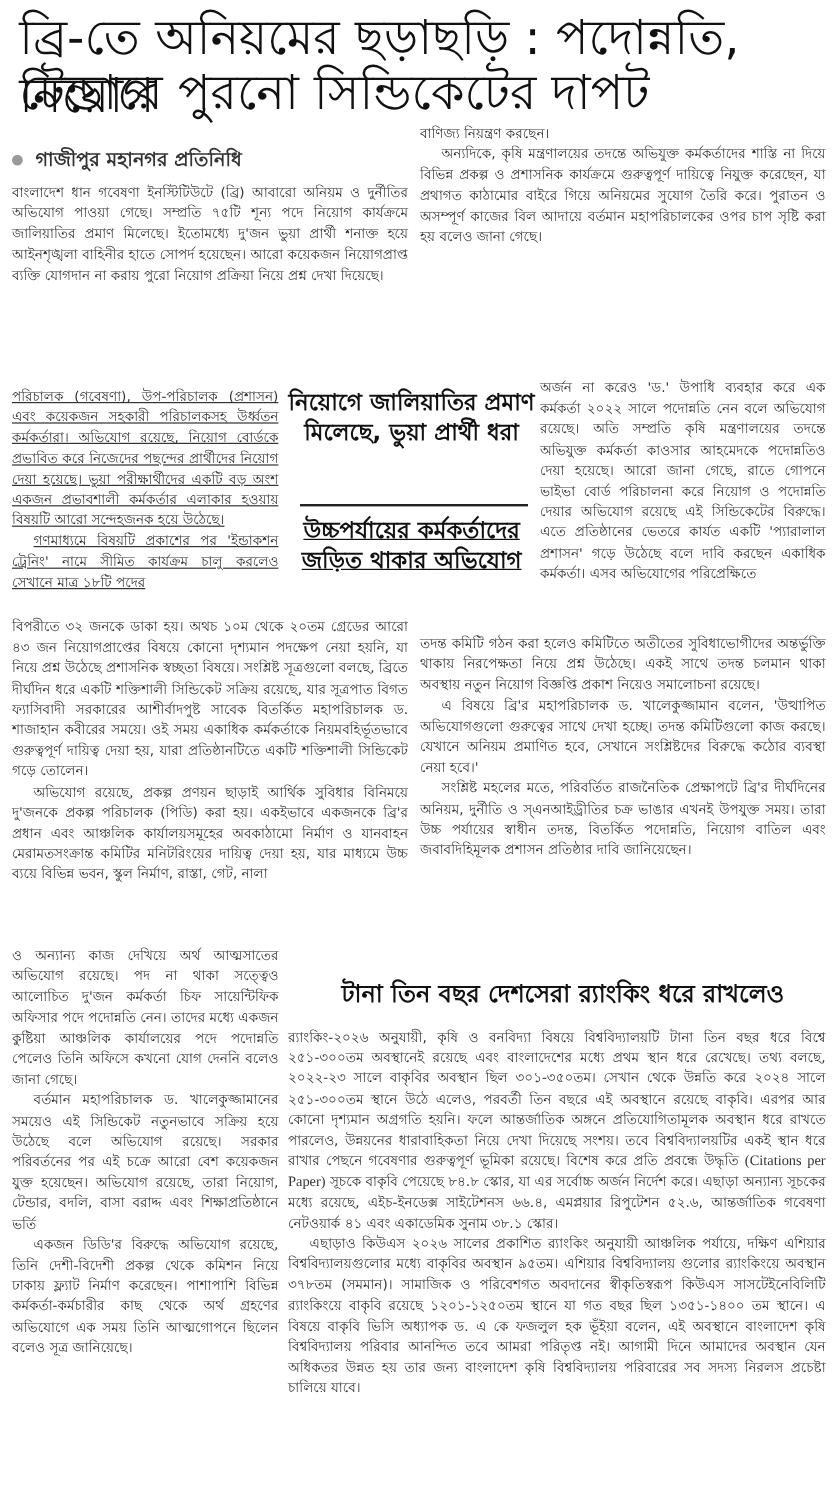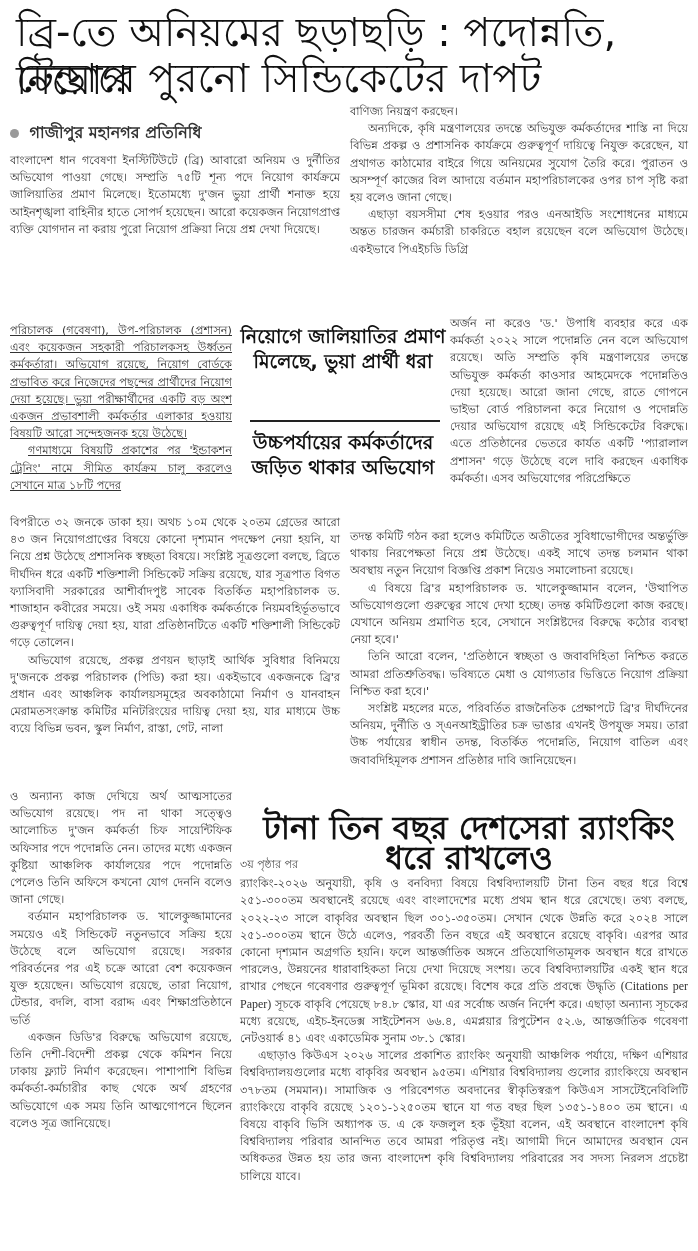--- a/index.html
+++ b/index.html
@@ -19,22 +19,22 @@
   .col1c { left:10px; top:460px; width:330px; }
   .col1d { left:10px; top:880px; width:222px; }
   .col2a { left:350px; top:103px; width:338px; }
   .col2c { left:450px; top:320px; width:238px; }
   .col2d { left:350px; top:528px; width:338px; }
   .col3 { left:240px; top:856px; width:448px; }
   .pull { position:absolute; left:240px; width:206px; text-align:center; color:#111; font-weight:bold;
           font-size:19px; line-height:25px; }
   .pull1 { top:324px; }
   .pull-rule { position:absolute; left:250px; top:420px; width:190px; height:2px; background:#222; }
-  .pull2 { top:430px; }
-  .sub-headline { position:absolute; left:240px; top:813px; width:458px; text-align:center; font-size:32px;
+  .pull2 { top:430px;text-decoration:underline; }
+  .sub-headline { position:absolute; left:240px; top:813px; width:458px; text-align:center; font-size:20px;
                   line-height:30px; font-weight:bold; color:#111; }
   .cont { font-size:11px; color:#444; margin-bottom:2px; }
   .en { font-family:"Liberation Serif", serif; font-size:12px; }
 </style>
 </head>
 <body>
 
 <h1 class="headline h1">ব্রি-তে অনিয়মের ছড়াছড়ি : পদোন্নতি, নিয়োগ</h1>
 <h1 class="headline h2">টেন্ডারে পুরনো সিন্ডিকেটের দাপট</h1>
 
@@ -56,35 +56,32 @@
 </div>
 <div class="col col1d" style="top:788px;">
   <p>ও অন্যান্য কাজ দেখিয়ে অর্থ আত্মসাতের অভিযোগ রয়েছে। পদ না থাকা সত্ত্বেও আলোচিত দু'জন কর্মকর্তা চিফ সায়েন্টিফিক অফিসার পদে পদোন্নতি নেন। তাদের মধ্যে একজন কুষ্টিয়া আঞ্চলিক কার্যালয়ের পদে পদোন্নতি পেলেও তিনি অফিসে কখনো যোগ দেননি বলেও জানা গেছে।</p>
   <p class="ind">বর্তমান মহাপরিচালক ড. খালেকুজ্জামানের সময়েও এই সিন্ডিকেট নতুনভাবে সক্রিয় হয়ে উঠেছে বলে অভিযোগ রয়েছে। সরকার পরিবর্তনের পর এই চক্রে আরো বেশ কয়েকজন যুক্ত হয়েছেন। অভিযোগ রয়েছে, তারা নিয়োগ, টেন্ডার, বদলি, বাসা বরাদ্দ এবং শিক্ষাপ্রতিষ্ঠানে ভর্তি</p>
   <p class="ind">একজন ডিডি'র বিরুদ্ধে অভিযোগ রয়েছে, তিনি দেশী-বিদেশী প্রকল্প থেকে কমিশন নিয়ে ঢাকায় ফ্ল্যাট নির্মাণ করেছেন। পাশাপাশি বিভিন্ন কর্মকর্তা-কর্মচারীর কাছ থেকে অর্থ গ্রহণের অভিযোগে এক সময় তিনি আত্মগোপনে ছিলেন বলেও সূত্র জানিয়েছে।</p>
 </div>
 
 <div class="col col2a">
   <p>বাণিজ্য নিয়ন্ত্রণ করছেন।</p>
   <p class="ind">অন্যদিকে, কৃষি মন্ত্রণালয়ের তদন্তে অভিযুক্ত কর্মকর্তাদের শাস্তি না দিয়ে বিভিন্ন প্রকল্প ও প্রশাসনিক কার্যক্রমে গুরুত্বপূর্ণ দায়িত্বে নিযুক্ত করেছেন, যা প্রথাগত কাঠামোর বাইরে গিয়ে অনিয়মের সুযোগ তৈরি করে। পুরাতন ও অসম্পূর্ণ কাজের বিল আদায়ে বর্তমান মহাপরিচালকের ওপর চাপ সৃষ্টি করা হয় বলেও জানা গেছে।</p>
-  <p class="ind">এছাড়া বয়সসীমা শেষ হওয়ার পরও এনআইডি সংশোধনের মাধ্যমে অন্তত চারজন কর্মচারী চাকরিতে বহাল রয়েছেন বলে অভিযোগ উঠেছে। একইভাবে পিএইচডি ডিগ্রি</p>
 </div>
 <div class="col col2c" style="left:450px; top:315px; width:238px;">
   <p>অর্জন না করেও 'ড.' উপাধি ব্যবহার করে এক কর্মকর্তা ২০২২ সালে পদোন্নতি নেন বলে অভিযোগ রয়েছে। অতি সম্প্রতি কৃষি মন্ত্রণালয়ের তদন্তে অভিযুক্ত কর্মকর্তা কাওসার আহমেদকে পদোন্নতিও দেয়া হয়েছে। আরো জানা গেছে, রাতে গোপনে ভাইভা বোর্ড পরিচালনা করে নিয়োগ ও পদোন্নতি দেয়ার অভিযোগ রয়েছে এই সিন্ডিকেটের বিরুদ্ধে। এতে প্রতিষ্ঠানের ভেতরে কার্যত একটি 'প্যারালাল প্রশাসন' গড়ে উঠেছে বলে দাবি করছেন একাধিক কর্মকর্তা। এসব অভিযোগের পরিপ্রেক্ষিতে</p>
 </div>
 <div class="col col2d">
   <p>তদন্ত কমিটি গঠন করা হলেও কমিটিতে অতীতের সুবিধাভোগীদের অন্তর্ভুক্তি থাকায় নিরপেক্ষতা নিয়ে প্রশ্ন উঠেছে। একই সাথে তদন্ত চলমান থাকা অবস্থায় নতুন নিয়োগ বিজ্ঞপ্তি প্রকাশ নিয়েও সমালোচনা রয়েছে।</p>
   <p class="ind">এ বিষয়ে ব্রি'র মহাপরিচালক ড. খালেকুজ্জামান বলেন, 'উত্থাপিত অভিযোগগুলো গুরুত্বের সাথে দেখা হচ্ছে। তদন্ত কমিটিগুলো কাজ করছে। যেখানে অনিয়ম প্রমাণিত হবে, সেখানে সংশ্লিষ্টদের বিরুদ্ধে কঠোর ব্যবস্থা নেয়া হবে।'</p>
-  <p class="ind">তিনি আরো বলেন, 'প্রতিষ্ঠানে স্বচ্ছতা ও জবাবদিহিতা নিশ্চিত করতে আমরা প্রতিশ্রুতিবদ্ধ। ভবিষ্যতে মেধা ও যোগ্যতার ভিত্তিতে নিয়োগ প্রক্রিয়া নিশ্চিত করা হবে।'</p>
   <p class="ind">সংশ্লিষ্ট মহলের মতে, পরিবর্তিত রাজনৈতিক প্রেক্ষাপটে ব্রি'র দীর্ঘদিনের অনিয়ম, দুর্নীতি ও স্এনআইড্রীতির চক্র ভাঙার এখনই উপযুক্ত সময়। তারা উচ্চ পর্যায়ের স্বাধীন তদন্ত, বিতর্কিত পদোন্নতি, নিয়োগ বাতিল এবং জবাবদিহিমূলক প্রশাসন প্রতিষ্ঠার দাবি জানিয়েছেন।</p>
 </div>
 
 <div class="pull pull1">নিয়োগে জালিয়াতির প্রমাণ মিলেছে, ভুয়া প্রার্থী ধরা</div>
 <div class="pull-rule"></div>
 <div class="pull pull2">উচ্চপর্যায়ের কর্মকর্তাদের জড়িত থাকার অভিযোগ</div>
 
 <div class="sub-headline">টানা তিন বছর দেশসেরা র‍্যাংকিং ধরে রাখলেও</div>
 
 <div class="col col3">
-  <div class="cont">৩য় পৃষ্ঠার পর</div>
   <p><span>র‍্যাংকিং-২০২৬ অনুযায়ী, কৃষি ও বনবিদ্যা বিষয়ে বিশ্ববিদ্যালয়টি টানা তিন বছর ধরে বিশ্বে ২৫১-৩০০তম অবস্থানেই রয়েছে এবং বাংলাদেশের মধ্যে প্রথম স্থান ধরে রেখেছে। তথ্য বলছে, ২০২২-২৩ সালে বাকৃবির অবস্থান ছিল ৩০১-৩৫০তম। সেখান থেকে উন্নতি করে ২০২৪ সালে ২৫১-৩০০তম স্থানে উঠে এলেও, পরবর্তী তিন বছরে এই অবস্থানে রয়েছে বাকৃবি। এরপর আর কোনো দৃশ্যমান অগ্রগতি হয়নি। ফলে আন্তর্জাতিক অঙ্গনে প্রতিযোগিতামূলক অবস্থান ধরে রাখতে পারলেও, উন্নয়নের ধারাবাহিকতা নিয়ে দেখা দিয়েছে সংশয়। তবে বিশ্ববিদ্যালয়টির একই স্থান ধরে রাখার পেছনে গবেষণার গুরুত্বপূর্ণ ভূমিকা রয়েছে। বিশেষ করে প্রতি প্রবন্ধে উদ্ধৃতি</span> <span class="en">(Citations per Paper)</span><span> সূচকে বাকৃবি পেয়েছে ৮৪.৮ স্কোর, যা এর সর্বোচ্চ অর্জন নির্দেশ করে। এছাড়া অন্যান্য সূচকের মধ্যে রয়েছে, এইচ-ইনডেক্স সাইটেশনস ৬৬.৪, এমপ্লয়ার রিপুটেশন ৫২.৬, আন্তর্জাতিক গবেষণা নেটওয়ার্ক ৪১ এবং একাডেমিক সুনাম ৩৮.১ স্কোর।</span></p>
   <p class="ind">এছাড়াও কিউএস ২০২৬ সালের প্রকাশিত র‍্যাংকিং অনুযায়ী আঞ্চলিক পর্যায়ে, দক্ষিণ এশিয়ার বিশ্ববিদ্যালয়গুলোর মধ্যে বাকৃবির অবস্থান ৯৫তম। এশিয়ার বিশ্ববিদ্যালয় গুলোর র‍্যাংকিংয়ে অবস্থান ৩৭৮তম (সমমান)। সামাজিক ও পরিবেশগত অবদানের স্বীকৃতিস্বরূপ কিউএস সাসটেইনেবিলিটি র‍্যাংকিংয়ে বাকৃবি রয়েছে ১২০১-১২৫০তম স্থানে যা গত বছর ছিল ১৩৫১-১৪০০ তম স্থানে। এ বিষয়ে বাকৃবি ভিসি অধ্যাপক ড. এ কে ফজলুল হক ভূঁইয়া বলেন, এই অবস্থানে বাংলাদেশ কৃষি বিশ্ববিদ্যালয় পরিবার আনন্দিত তবে আমরা পরিতৃপ্ত নই। আগামী দিনে আমাদের অবস্থান যেন অধিকতর উন্নত হয় তার জন্য বাংলাদেশ কৃষি বিশ্ববিদ্যালয় পরিবারের সব সদস্য নিরলস প্রচেষ্টা চালিয়ে যাবে।</p>
 </div>
 
 </body></html>

